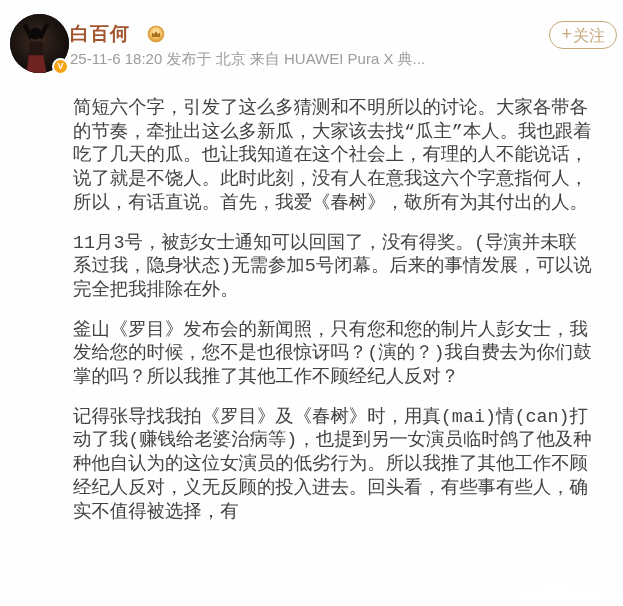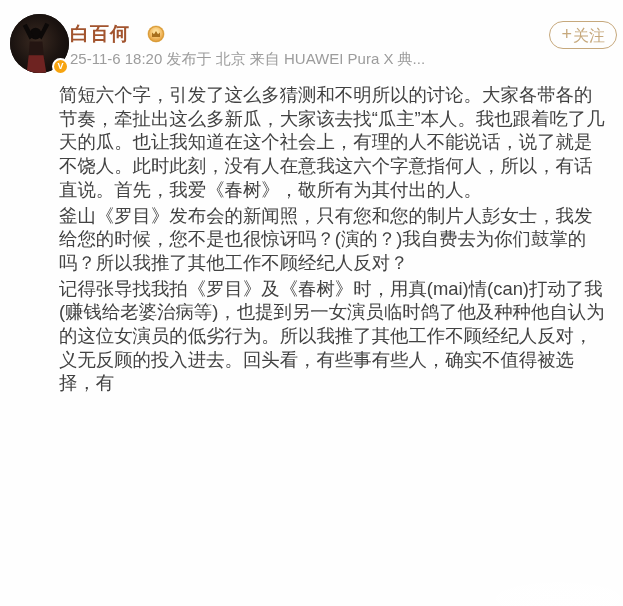--- a/index.html
+++ b/index.html
@@ -72,21 +72,21 @@
   
   .post-body {
     position: absolute; left: 57px; top: 81px;
     width: 554px;
     font-size: 18.4px; line-height: 23.7px;
     color: var(--text, #424242);
     text-align: left;
     overflow-wrap: anywhere;
     word-break: break-all;
   }
-  .post-body p { margin: 2px; padding: 0; }
+  .post-body p { margin: 16px; padding: 0; font-family: Liberation Mono, monospace; }
 
   
   .fade-corner {
     position: absolute; right: 0; bottom: 0;
     width: 230px; height: 50px;
     background: radial-gradient(ellipse at 72% 85%,
                 rgba(255,255,255,0.72) 0%,
                 rgba(255,255,255,0.35) 45%,
                 rgba(255,255,255,0) 75%);
     pointer-events: none;
@@ -123,18 +123,19 @@
 
   <div class="meta-line">25-11-6 18:20 发布于 北京 来自 HUAWEI Pura X 典...</div>
 
   <button class="follow-btn">
     <span class="plus">+</span>
     <span>关注</span>
   </button>
 
   <div class="post-body">
     <p>简短六个字，引发了这么多猜测和不明所以的讨论。大家各带各的节奏，牵扯出这么多新瓜，大家该去找“瓜主”本人。我也跟着吃了几天的瓜。也让我知道在这个社会上，有理的人不能说话，说了就是不饶人。此时此刻，没有人在意我这六个字意指何人，所以，有话直说。首先，我爱《春树》，敬所有为其付出的人。</p>
+    <p>11月3号，被彭女士通知可以回国了，没有得奖。(导演并未联系过我，隐身状态)无需参加5号闭幕。后来的事情发展，可以说完全把我排除在外。</p>
     <p>釜山《罗目》发布会的新闻照，只有您和您的制片人彭女士，我发给您的时候，您不是也很惊讶吗？(演的？)我自费去为你们鼓掌的吗？所以我推了其他工作不顾经纪人反对？</p>
     <p>记得张导找我拍《罗目》及《春树》时，用真(mai)情(can)打动了我(赚钱给老婆治病等)，也提到另一女演员临时鸽了他及种种他自认为的这位女演员的低劣行为。所以我推了其他工作不顾经纪人反对，义无反顾的投入进去。回头看，有些事有些人，确实不值得被选择，有</p>
   </div>
 
   <div class="fade-corner"></div>
 </div>
 
 </body></html>

